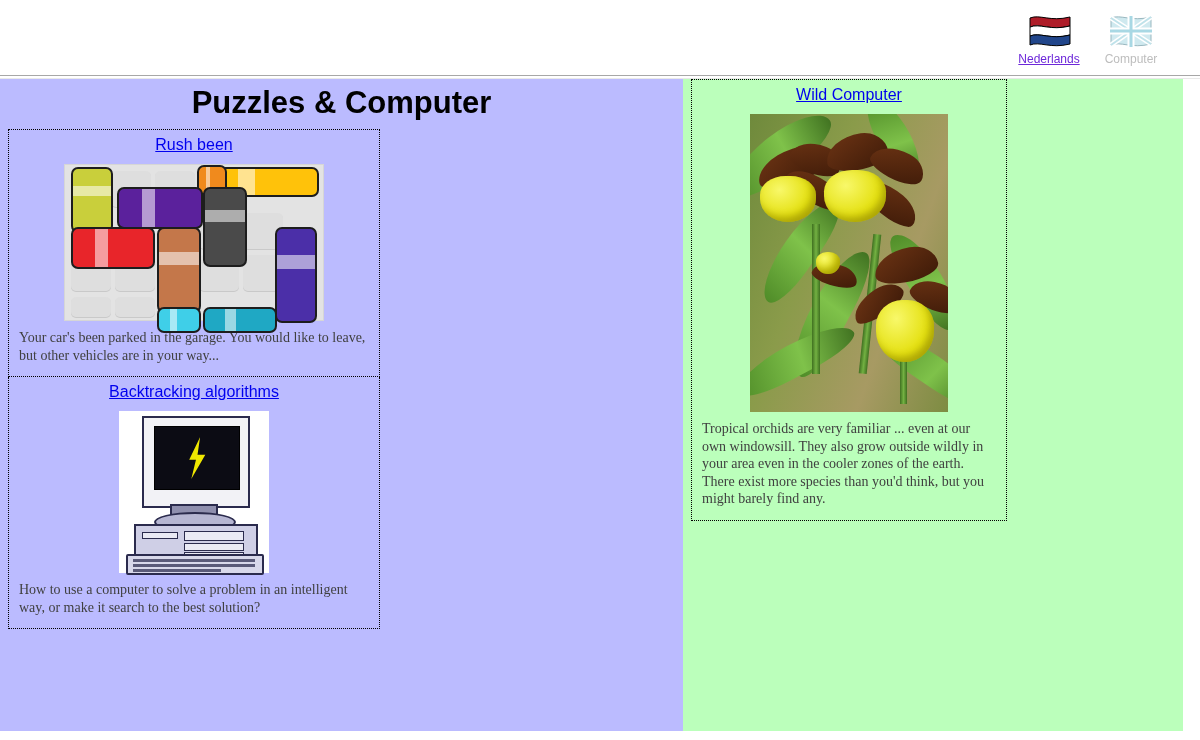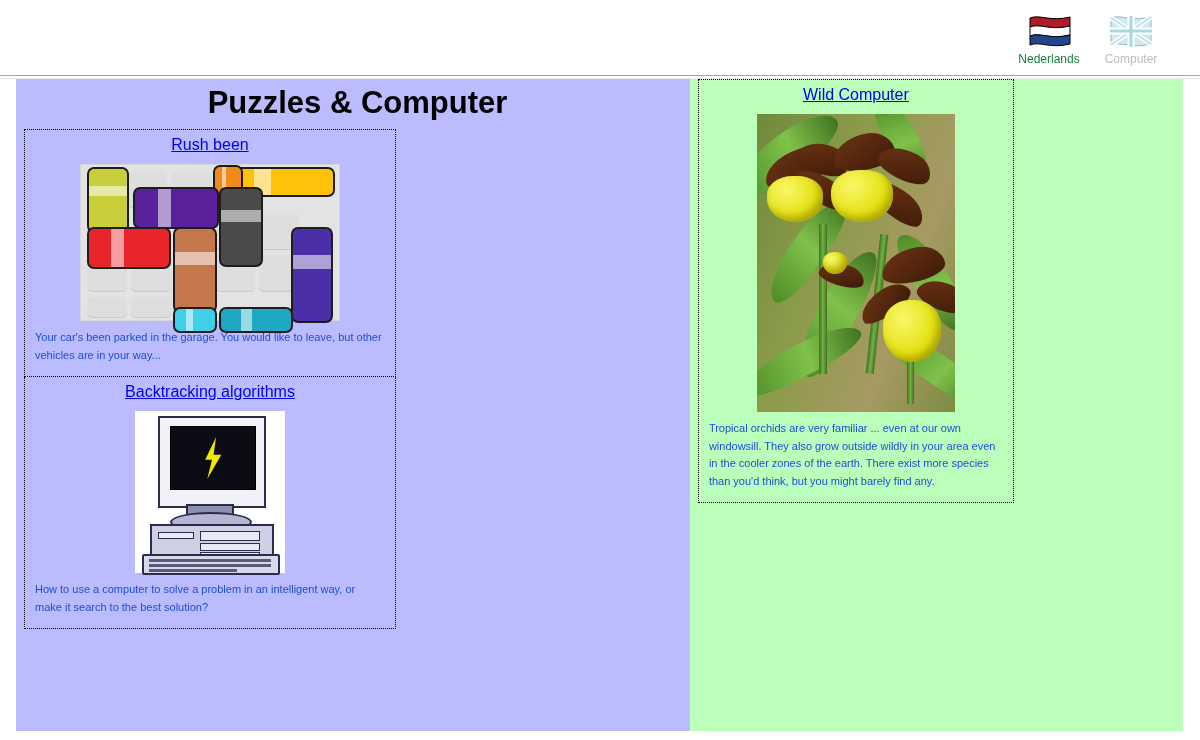--- a/index.html
+++ b/index.html
@@ -48,40 +48,40 @@
     margin: 0 auto 2px auto;
     width: 46px;
     height: 33px;
   }
   .lang-label {
     font-size: 12px;
     line-height: 13px;
     display: inline-block;
   }
   .lang-active .lang-label {
-    color: #15803d;
+    color: #6d28d9;
+    text-decoration: underline;
   }
   .lang-inactive .lang-label {
     color: #bdbdbd;
     text-decoration: none;
   }
   .hrule {
     height: 2px;
     border-top: 1px solid #a7a7a7;
     border-bottom: 1px solid #e9e9e9;
     margin: 0;
     background: #ffffff;
   }
 
   
   .columns {
     display: flex;
     height: 652px;
     align-items: stretch;
-    padding-left: 16px;
   }
   .col {
     position: relative;
     overflow: hidden;
   }
   .col-left  { width: 683px; background: #bbbbff; }
   .col-right { width: 500px; background: #bbffbb; }
   .col-gap   { width: 17px; background: #ffffff; }
 
   .col-title {
@@ -117,24 +117,24 @@
     margin: 6px 0 2px 0;
     color: #0000ee;
     text-decoration: underline;
     font-size: 16px;
     font-family: "Liberation Sans", sans-serif;
   }
 
   .entry-desc {
     text-align: left;
     margin: 8px 10px 2px 10px;
-    font-size: 11px;
+    font-size: 14px;
     line-height: 17.5px;
-    color: #1d4ed8;
-    font-family: Liberation Sans, sans-serif;
+    color: #404040;
+    font-family: Liberation Serif, serif;
   }
 
   .thumb-wrap { margin: 8px auto 0 auto; line-height: 0; }
 
   
   .rushhour {
     width: 258px;
     height: 155px;
     background: #e3e3e3;
     position: relative;

